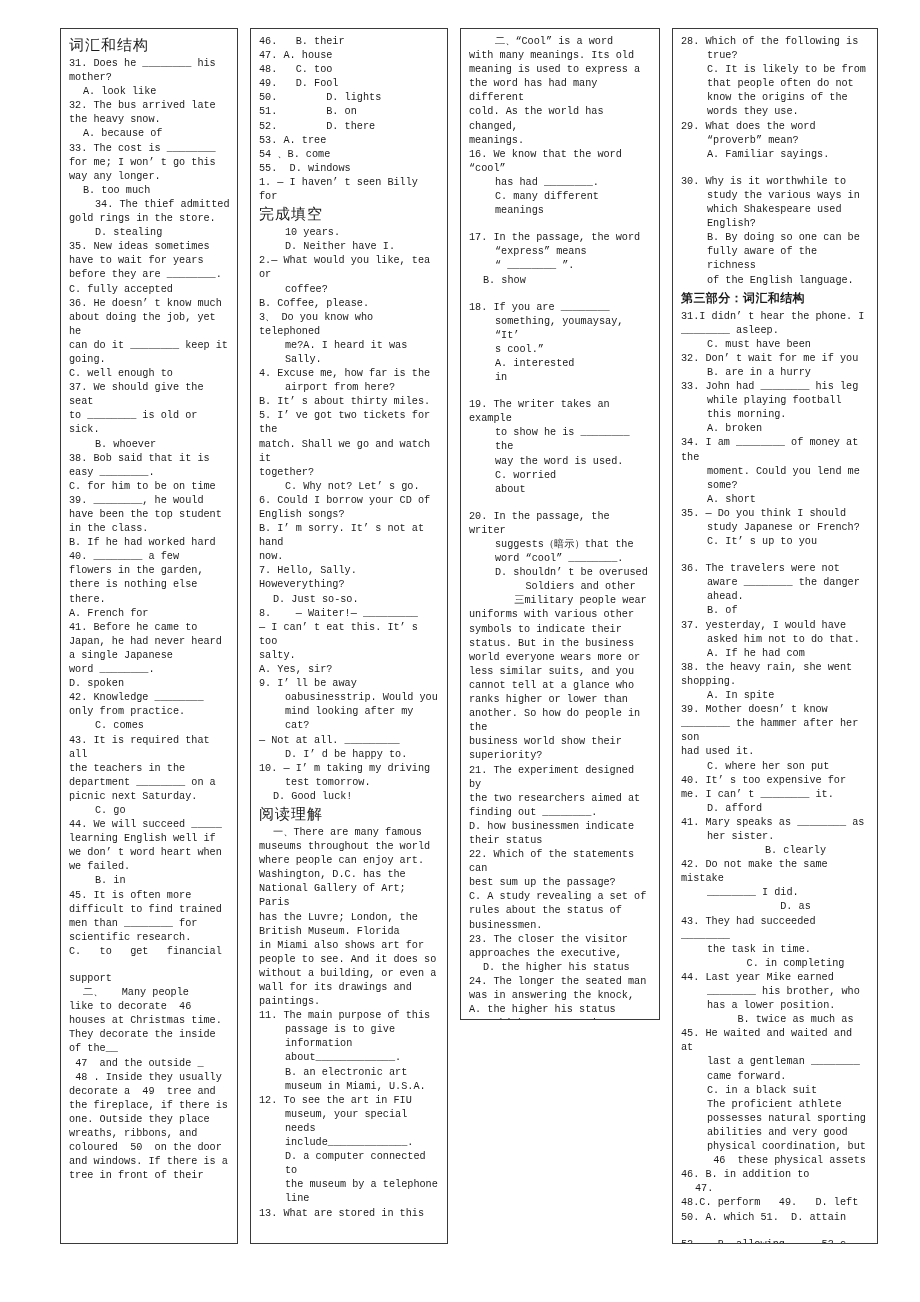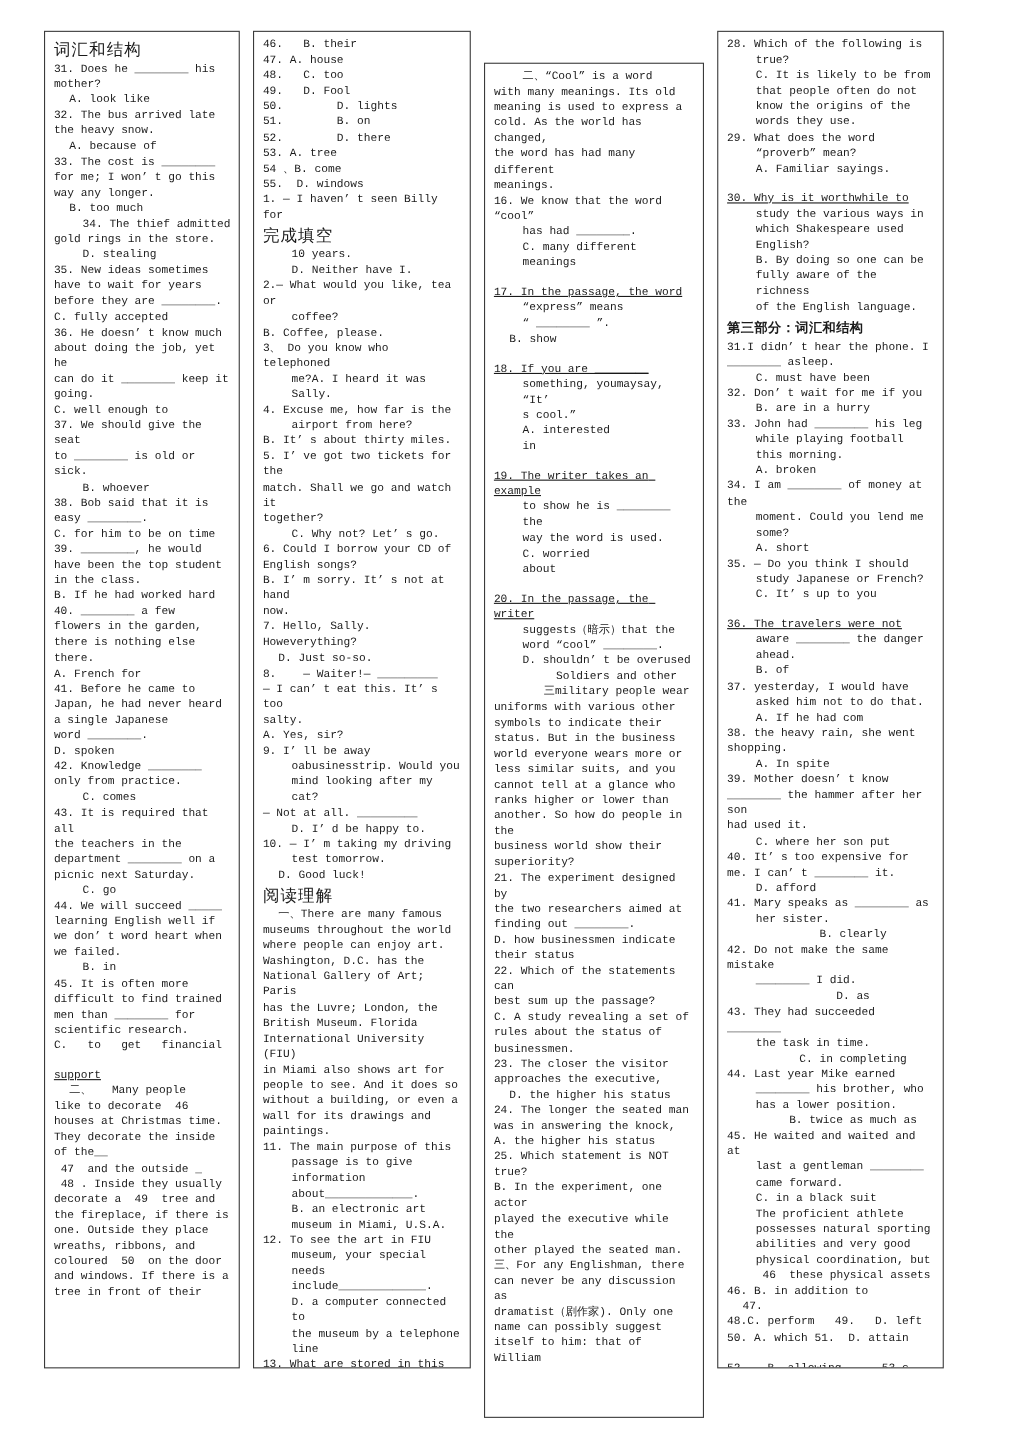--- a/index.html
+++ b/index.html
@@ -28,23 +28,23 @@
   .column {
     border: 1px solid #3a3a3a;
     box-sizing: border-box;
     padding: 6px 7px 8px 8px;
     background: #fff;
     font-size: 10.2px;
     line-height: 14.1px;
     letter-spacing: 0px;
     overflow: hidden;
   }
-  .col-1 { width: 178px; height: 1216px; }
+  .col-1 { width: 178px; height: 1216px; margin-left: 20px; }
   .col-2 { width: 198px; height: 1216px; }
-  .col-3 { width: 200px; height: 1232px; margin-top: 29px; }
+  .col-3 { width: 200px; height: 992px; }
   .col-4 { width: 206px; height: 1216px; }
 
   .heading-cn {
     font-family: "DejaVu Sans", sans-serif;
     font-size: 15px;
     line-height: 21px;
     font-weight: 500;
     margin: 0 0 1px 0;
     letter-spacing: 1px;
   }
@@ -54,21 +54,21 @@
     letter-spacing: 0.4px;
   }
   .line {
     margin: 0;
     white-space: pre-wrap;
     word-break: break-word;
   }
   .line.i1 { padding-left: 14px; }
   .line.i2 { padding-left: 26px; }
   .line.i3 { padding-left: 40px; text-align: center; }
-  .line.gap { margin-top: 13px; text-decoration: underline; }
+  .line.gap { margin-top: 13px; }
 </style>
 </head>
 <body>
 
 <div id="page">
 
   <div class="column col-1">
     <div class="heading-cn">词汇和结构</div>
     <div>
         <div class="line">31. Does he ________ his</div>
@@ -197,21 +197,20 @@
         <div class="line i2">test tomorrow.</div>
         <div class="line i1">D. Good luck!</div>
         <div class="heading-cn">阅读理解</div>
         <div class="line i1">一、There are many famous</div>
         <div class="line">museums throughout the world</div>
         <div class="line">where people can enjoy art.</div>
         <div class="line">Washington, D.C. has the</div>
         <div class="line">National Gallery of Art; Paris</div>
         <div class="line">has the Luvre; London, the</div>
         <div class="line">British Museum. Florida</div>
-        <div class="line">International University (FIU)</div>
         <div class="line">in Miami also shows art for</div>
         <div class="line">people to see. And it does so</div>
         <div class="line">without a building, or even a</div>
         <div class="line">wall for its drawings and</div>
         <div class="line">paintings.</div>
         <div class="line">11. The main purpose of this</div>
         <div class="line i2">passage is to give</div>
         <div class="line i2">information</div>
         <div class="line i2">about_____________.</div>
         <div class="line i2">B. an electronic art</div>
@@ -224,22 +223,22 @@
         <div class="line i2">line</div>
         <div class="line">13. What are stored in this</div>
       </div>
   </div>
 
   <div class="column col-3">
     <div>
         <div class="line i2">二、“Cool” is a word</div>
         <div class="line">with many meanings. Its old</div>
         <div class="line">meaning is used to express a</div>
+        <div class="line">the word has had many different</div>
         <div class="line">cold. As the world has changed,</div>
-        <div class="line">the word has had many different</div>
         <div class="line">meanings.</div>
         <div class="line">16. We know that the word “cool”</div>
         <div class="line i2">has had ________.</div>
         <div class="line i2">C. many different</div>
         <div class="line i2">meanings</div>
         <div class="line gap">17. In the passage, the word</div>
         <div class="line i2">“express” means</div>
         <div class="line i2">“ ________ ”.</div>
         <div class="line i1">B. show</div>
         <div class="line gap">18. If you are ________</div>

